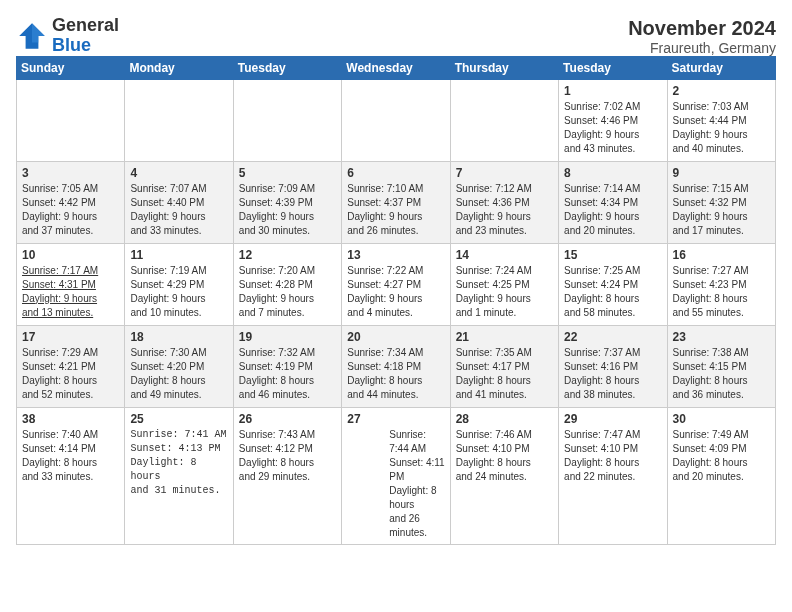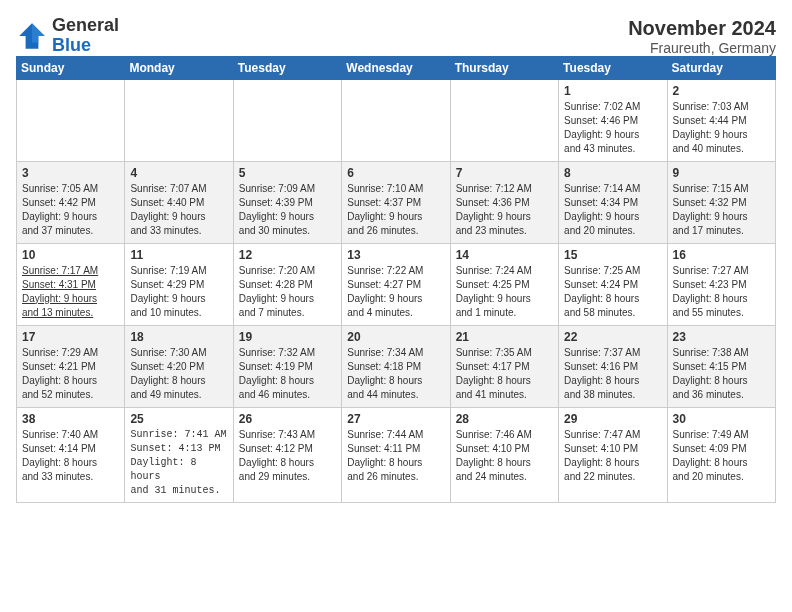--- a/index.html
+++ b/index.html
@@ -310,21 +310,21 @@
         </td>
         <td>
           <span class="day-number">26</span>
           <div class="day-info" style="white-space: pre-line;">Sunrise: 7:43 AM
 Sunset: 4:12 PM
 Daylight: 8 hours
 and 29 minutes.</div>
         </td>
         <td>
           <span class="day-number">27</span>
-          <div class="day-info" style="white-space: pre-line;">Sunrise: 7:44 AM
+          <div class="day-info" style="white-space: pre-line; margin-left: 42px;">Sunrise: 7:44 AM
 Sunset: 4:11 PM
 Daylight: 8 hours
 and 26 minutes.</div>
         </td>
         <td>
           <span class="day-number">28</span>
           <div class="day-info" style="white-space: pre-line;">Sunrise: 7:46 AM
 Sunset: 4:10 PM
 Daylight: 8 hours
 and 24 minutes.</div>

